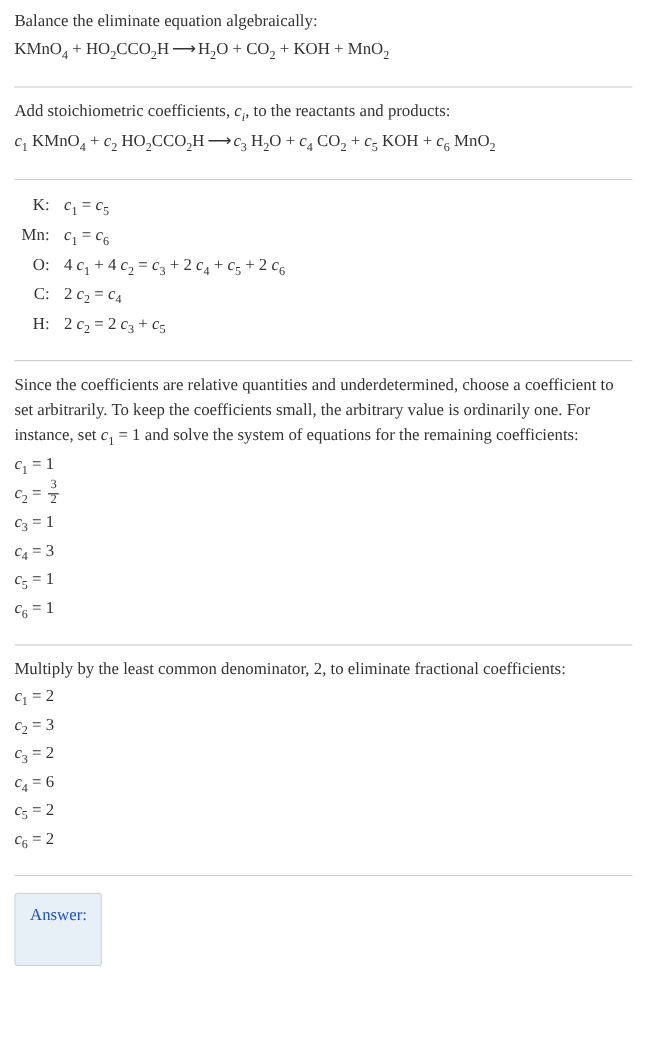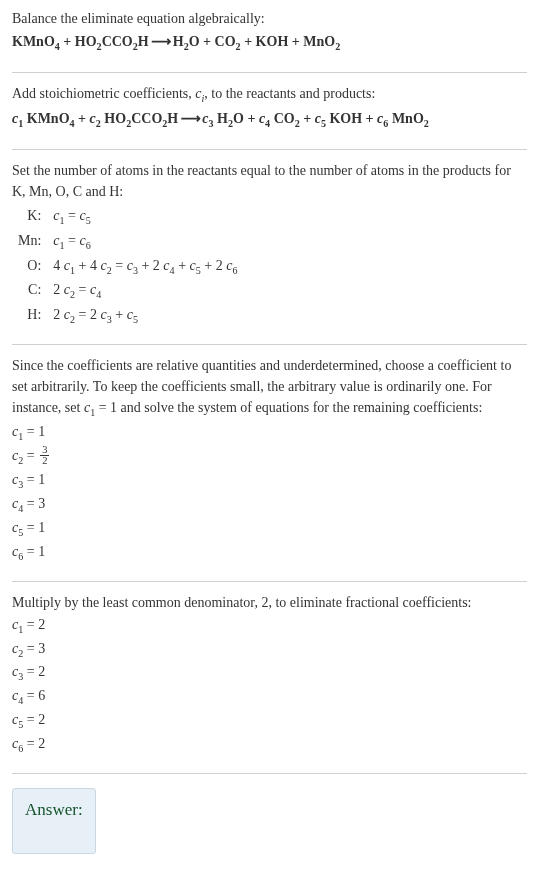--- a/index.html
+++ b/index.html
@@ -7,39 +7,39 @@
       font-family: Georgia, 'Times New Roman', serif;
       color: #333;
       background: #fff;
       width: 539px;
       padding: 8px 12px;
       font-size: 14px;
       line-height: 1.5;
     }
     .section { margin-bottom: 4px; padding-bottom: 10px; }
     hr { border: none; border-top: 1px solid #d0d0d0; margin: 6px 0 10px 0; }
-    .eq-line { margin: 2px 0; font-family: Georgia, serif; font-weight: bold; }
+    .eq-line { margin: 2px 0; font-family: Georgia, serif; }
     sub { font-size: 0.72em; vertical-align: sub; }
     .italic { font-style: italic; }
     .atom-table { border-collapse: collapse; margin-top: 2px; }
     .atom-table td { padding: 1px 6px; vertical-align: baseline; font-family: Georgia, serif; }
     .atom-table td.label { text-align: right; }
     .coef-list div { margin: 1px 0; font-family: Georgia, serif; }
     .frac { display: inline-block; vertical-align: middle; text-align: center; font-size: 0.75em; line-height: 1; position: relative; top: -1px; margin: 0 2px;}
     .frac .num { display: block; border-bottom: 1px solid #333; padding: 0 2px; }
     .frac .den { display: block; padding: 0 2px; }
     .answer-box {
       background: #e7f0f6;
       border: 1px solid #c9d8e3;
       border-radius: 3px;
       padding: 8px 12px 10px 12px;
       margin-top: 4px;
       display: inline-block;
     }
-    .answer-label { font-size: 17px; color: #14532d; margin-bottom: 20px; }
+    .answer-label { font-size: 14px; color: #1d4ed8; margin-bottom: 20px; }
     .answer-eq { padding-left: 20px; font-family: Georgia, serif; }
     .arrow { letter-spacing: -1px; }
   </style>
 </head>
 <body>
 
 <div class="section">
   <div>Balance the eliminate equation algebraically:</div>
   <div class="eq-line">
     <span>KMnO</span><sub>4</sub><span> + HO</span><sub>2</sub><span>CCO</span><sub>2</sub><span>H</span><span class="arrow"> ⟶ </span><span>H</span><sub>2</sub><span>O + CO</span><sub>2</sub><span> + KOH + MnO</span><sub>2</sub>
@@ -51,21 +51,20 @@
   <div>
     <span>Add stoichiometric coefficients, </span><span class="italic">c</span><sub class="italic">i</sub><span>, to the reactants and products:</span>
   </div>
   <div class="eq-line">
     <span class="italic">c</span><sub>1</sub><span> KMnO</span><sub>4</sub><span> + </span><span class="italic">c</span><sub>2</sub><span> HO</span><sub>2</sub><span>CCO</span><sub>2</sub><span>H</span><span class="arrow"> ⟶ </span><span class="italic">c</span><sub>3</sub><span> H</span><sub>2</sub><span>O + </span><span class="italic">c</span><sub>4</sub><span> CO</span><sub>2</sub><span> + </span><span class="italic">c</span><sub>5</sub><span> KOH + </span><span class="italic">c</span><sub>6</sub><span> MnO</span><sub>2</sub>
   </div>
 </div>
 <hr>
 
 <div class="section">
-  <div>Set the number of atoms in the reactants equal to the number of atoms in the products for K, Mn, O, C and H:</div>
   <table class="atom-table">
     <tbody>
         <tr>
       <td class="label">K:</td>
       <td><span class="italic">c</span><sub>1</sub><span> = </span><span class="italic">c</span><sub>5</sub></td>
     </tr>
     <tr>
       <td class="label">Mn:</td>
       <td><span class="italic">c</span><sub>1</sub><span> = </span><span class="italic">c</span><sub>6</sub></td>
     </tr>

